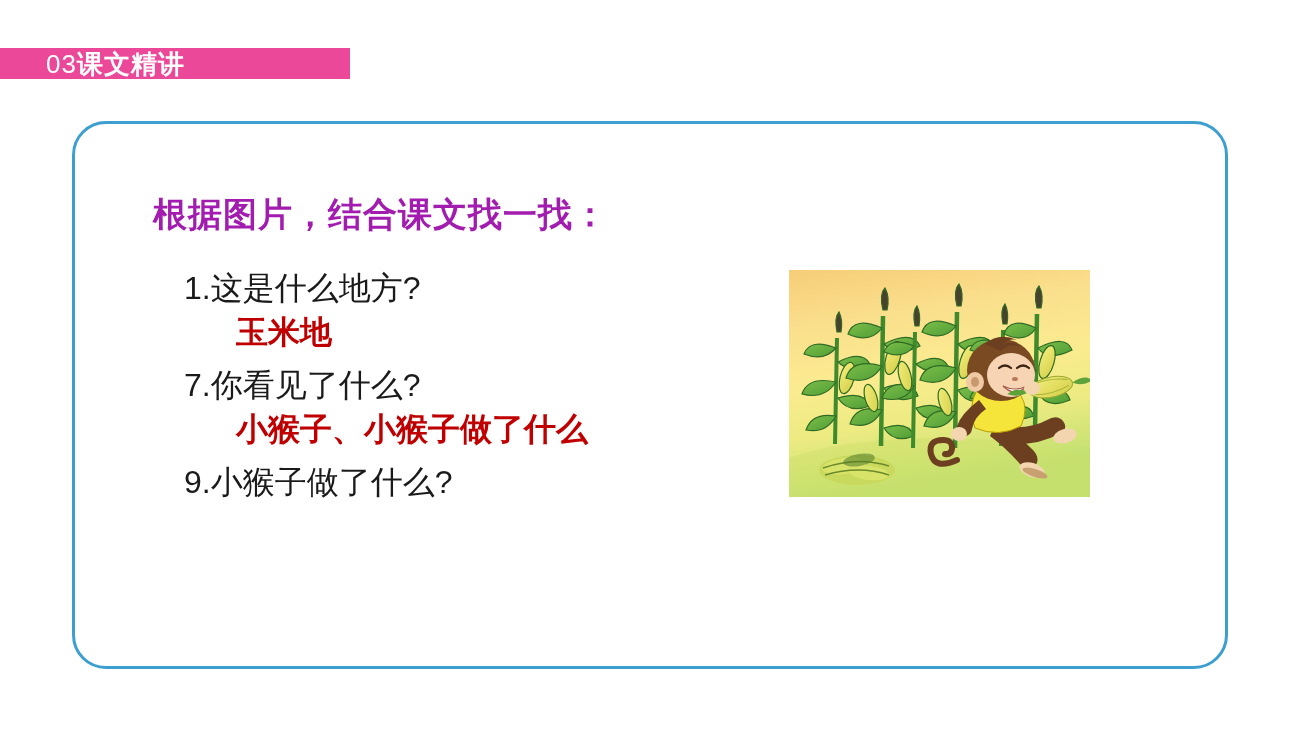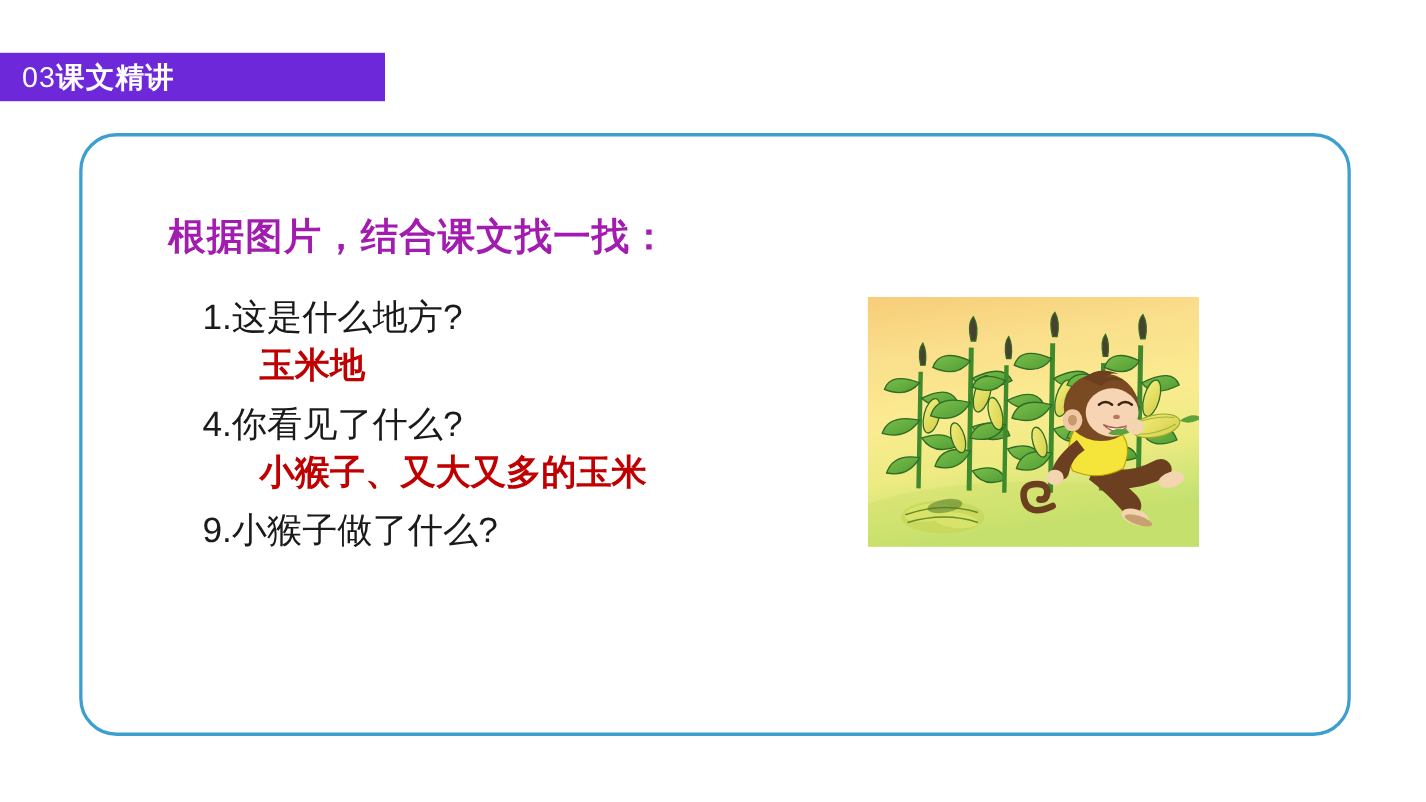--- a/index.html
+++ b/index.html
@@ -14,26 +14,26 @@
     overflow: hidden;
     position: relative;
   }
 
   
   .section-banner {
     position: absolute;
     left: 0;
     top: 48px;
     width: 350px;
-    height: 44px;
-    background: #6d28d9;
+    height: 31px;
+    background: #ec4899;
     display: flex;
     align-items: center;
     box-sizing: border-box;
-    padding-left: 20px;
+    padding-left: 46px;
   }
   .section-banner .sec-num {
     color: #ffffff;
     font-size: 26px;
     font-weight: 400;
     letter-spacing: 1px;
     line-height: 1;
   }
   .section-banner .sec-title {
     color: #ffffff;
@@ -133,22 +133,22 @@
 <div class="prompt-line">根据图片，结合课文找一找：</div>
 
 <div class="qa-list">
 
   <div class="qa-block">
     <div class="qa-question">1.这是什么地方?</div>
     <div class="qa-answer">玉米地</div>
   </div>
 
   <div class="qa-block">
-    <div class="qa-question">4.你看见了什么?</div>
-    <div class="qa-answer">小猴子、又大又多的玉米</div>
+    <div class="qa-question">7.你看见了什么?</div>
+    <div class="qa-answer">小猴子、小猴子做了什么</div>
   </div>
 
   <div class="qa-block">
     <div class="qa-question">9.小猴子做了什么?</div>
   </div>
 
 </div>
 
 <div class="illustration">
   <svg viewBox="0 0 301 227" xmlns="http://www.w3.org/2000/svg">

